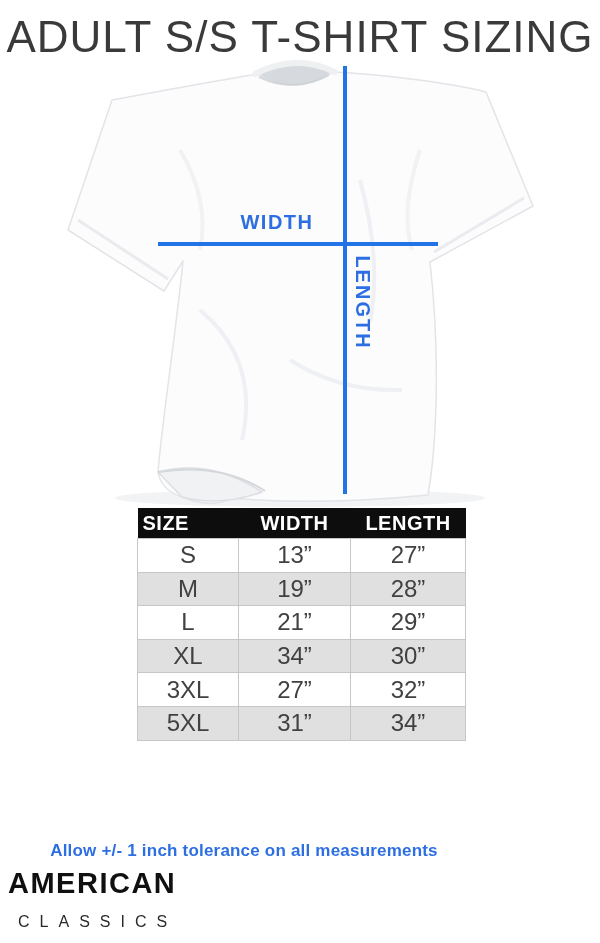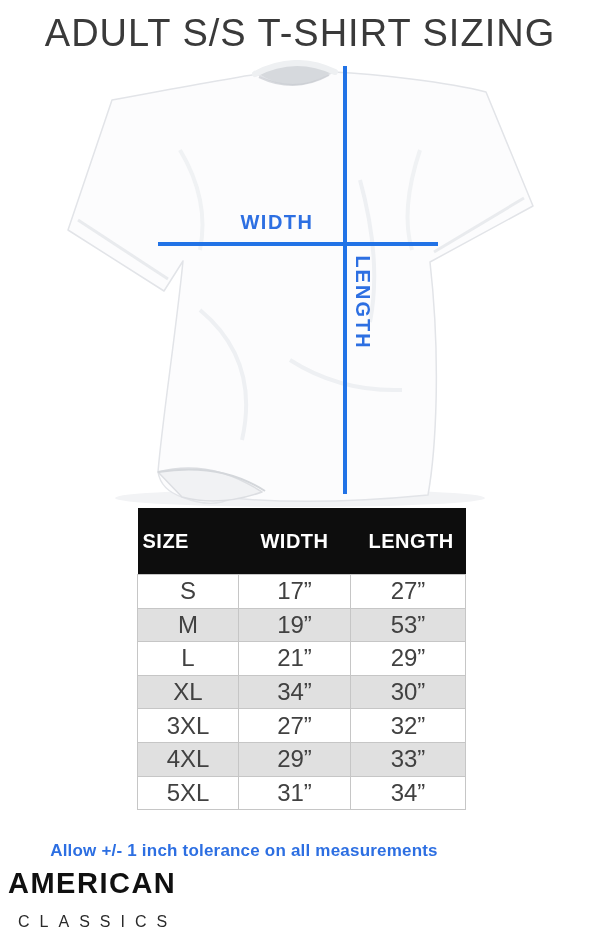--- a/index.html
+++ b/index.html
@@ -6,21 +6,21 @@
   #app{
     position:relative;
     width:600px;height:943px;
     background:#ffffff;
     overflow:hidden;
     font-family:"Liberation Sans", sans-serif;
   }
   .page-title{
     position:absolute;left:0;top:12px;width:600px;
     text-align:center;
-    font-size:38px;font-weight:300;letter-spacing:1px;
+    font-size:44px;font-weight:300;letter-spacing:1px;
     color:#3a3a3a;
     font-family:"Liberation Sans", sans-serif;
   }
   .shirt-wrap{position:absolute;left:60px;top:60px;width:480px;height:450px;}
   .measure-label{
     position:absolute;
     color:var(--accent,#2d6fe2);
     font-weight:bold;
     font-size:20px;
     letter-spacing:1.5px;
@@ -38,21 +38,21 @@
     border-collapse:collapse;
     table-layout:fixed;
   }
   table.size-table col.c-size{width:101px;}
   table.size-table col.c-width{width:112px;}
   table.size-table col.c-length{width:115px;}
   table.size-table thead th{
     background:var(--header-bg,#0d0d0d);
     color:#ffffff;
     font-size:20px;font-weight:bold;
-    height:30px;padding:18px;
+    height:30px;padding:0;
     letter-spacing:0.5px;
     border:none;
   }
   table.size-table thead th.h-size{text-align:left;padding-left:5px;}
   table.size-table thead th.h-width,
   table.size-table thead th.h-length{text-align:center;}
   table.size-table tbody td{
     height:32.6px;padding:0;
     text-align:center;
     font-size:24px;font-weight:300;
@@ -140,47 +140,42 @@
     <thead>
       <tr>
         <th class="h-size">SIZE</th>
         <th class="h-width">WIDTH</th>
         <th class="h-length">LENGTH</th>
       </tr>
     </thead>
     <tbody>
       <tr>
         <td>S</td>
-        <td>17”</td>
+        <td>13”</td>
         <td>27”</td>
       </tr>
       <tr>
         <td>M</td>
         <td>19”</td>
-        <td>53”</td>
+        <td>28”</td>
       </tr>
       <tr>
         <td>L</td>
         <td>21”</td>
         <td>29”</td>
       </tr>
       <tr>
         <td>XL</td>
         <td>34”</td>
         <td>30”</td>
       </tr>
       <tr>
         <td>3XL</td>
         <td>27”</td>
         <td>32”</td>
-      </tr>
-      <tr>
-        <td>4XL</td>
-        <td>29”</td>
-        <td>33”</td>
       </tr>
       <tr>
         <td>5XL</td>
         <td>31”</td>
         <td>34”</td>
       </tr>
     </tbody>
   </table>
 
   <div class="tolerance-note">Allow +/- 1 inch tolerance on all measurements</div>

